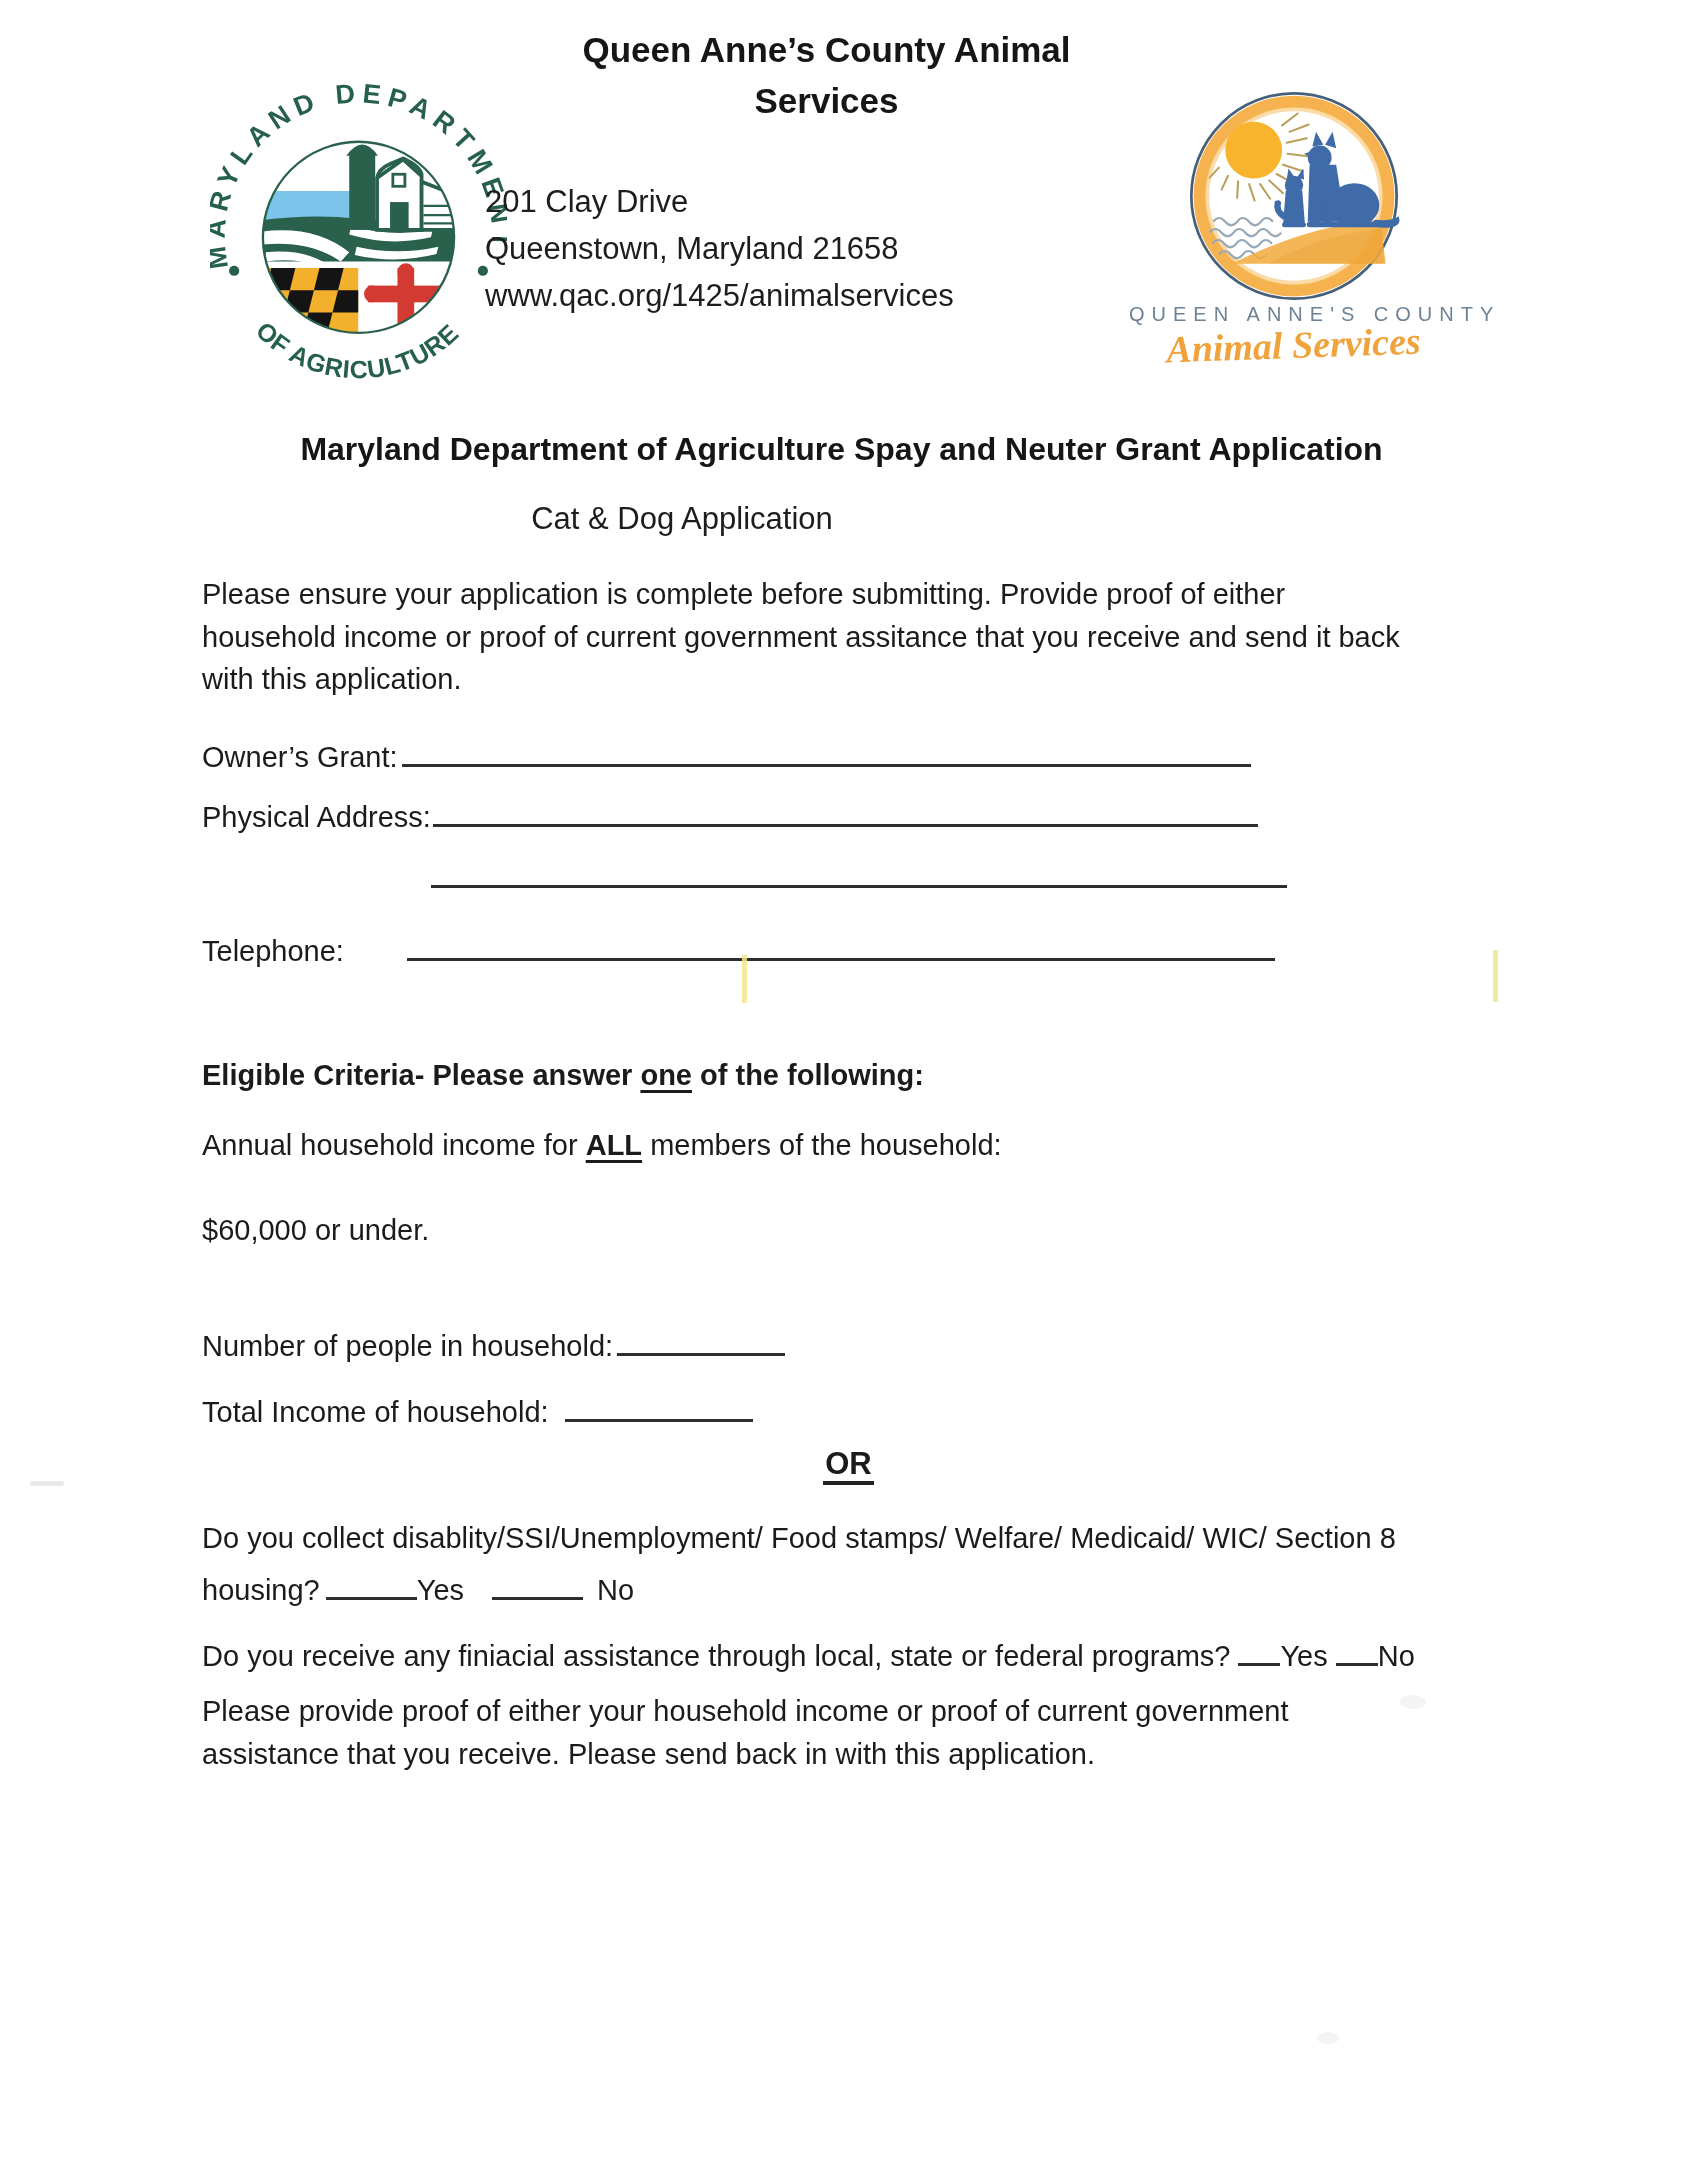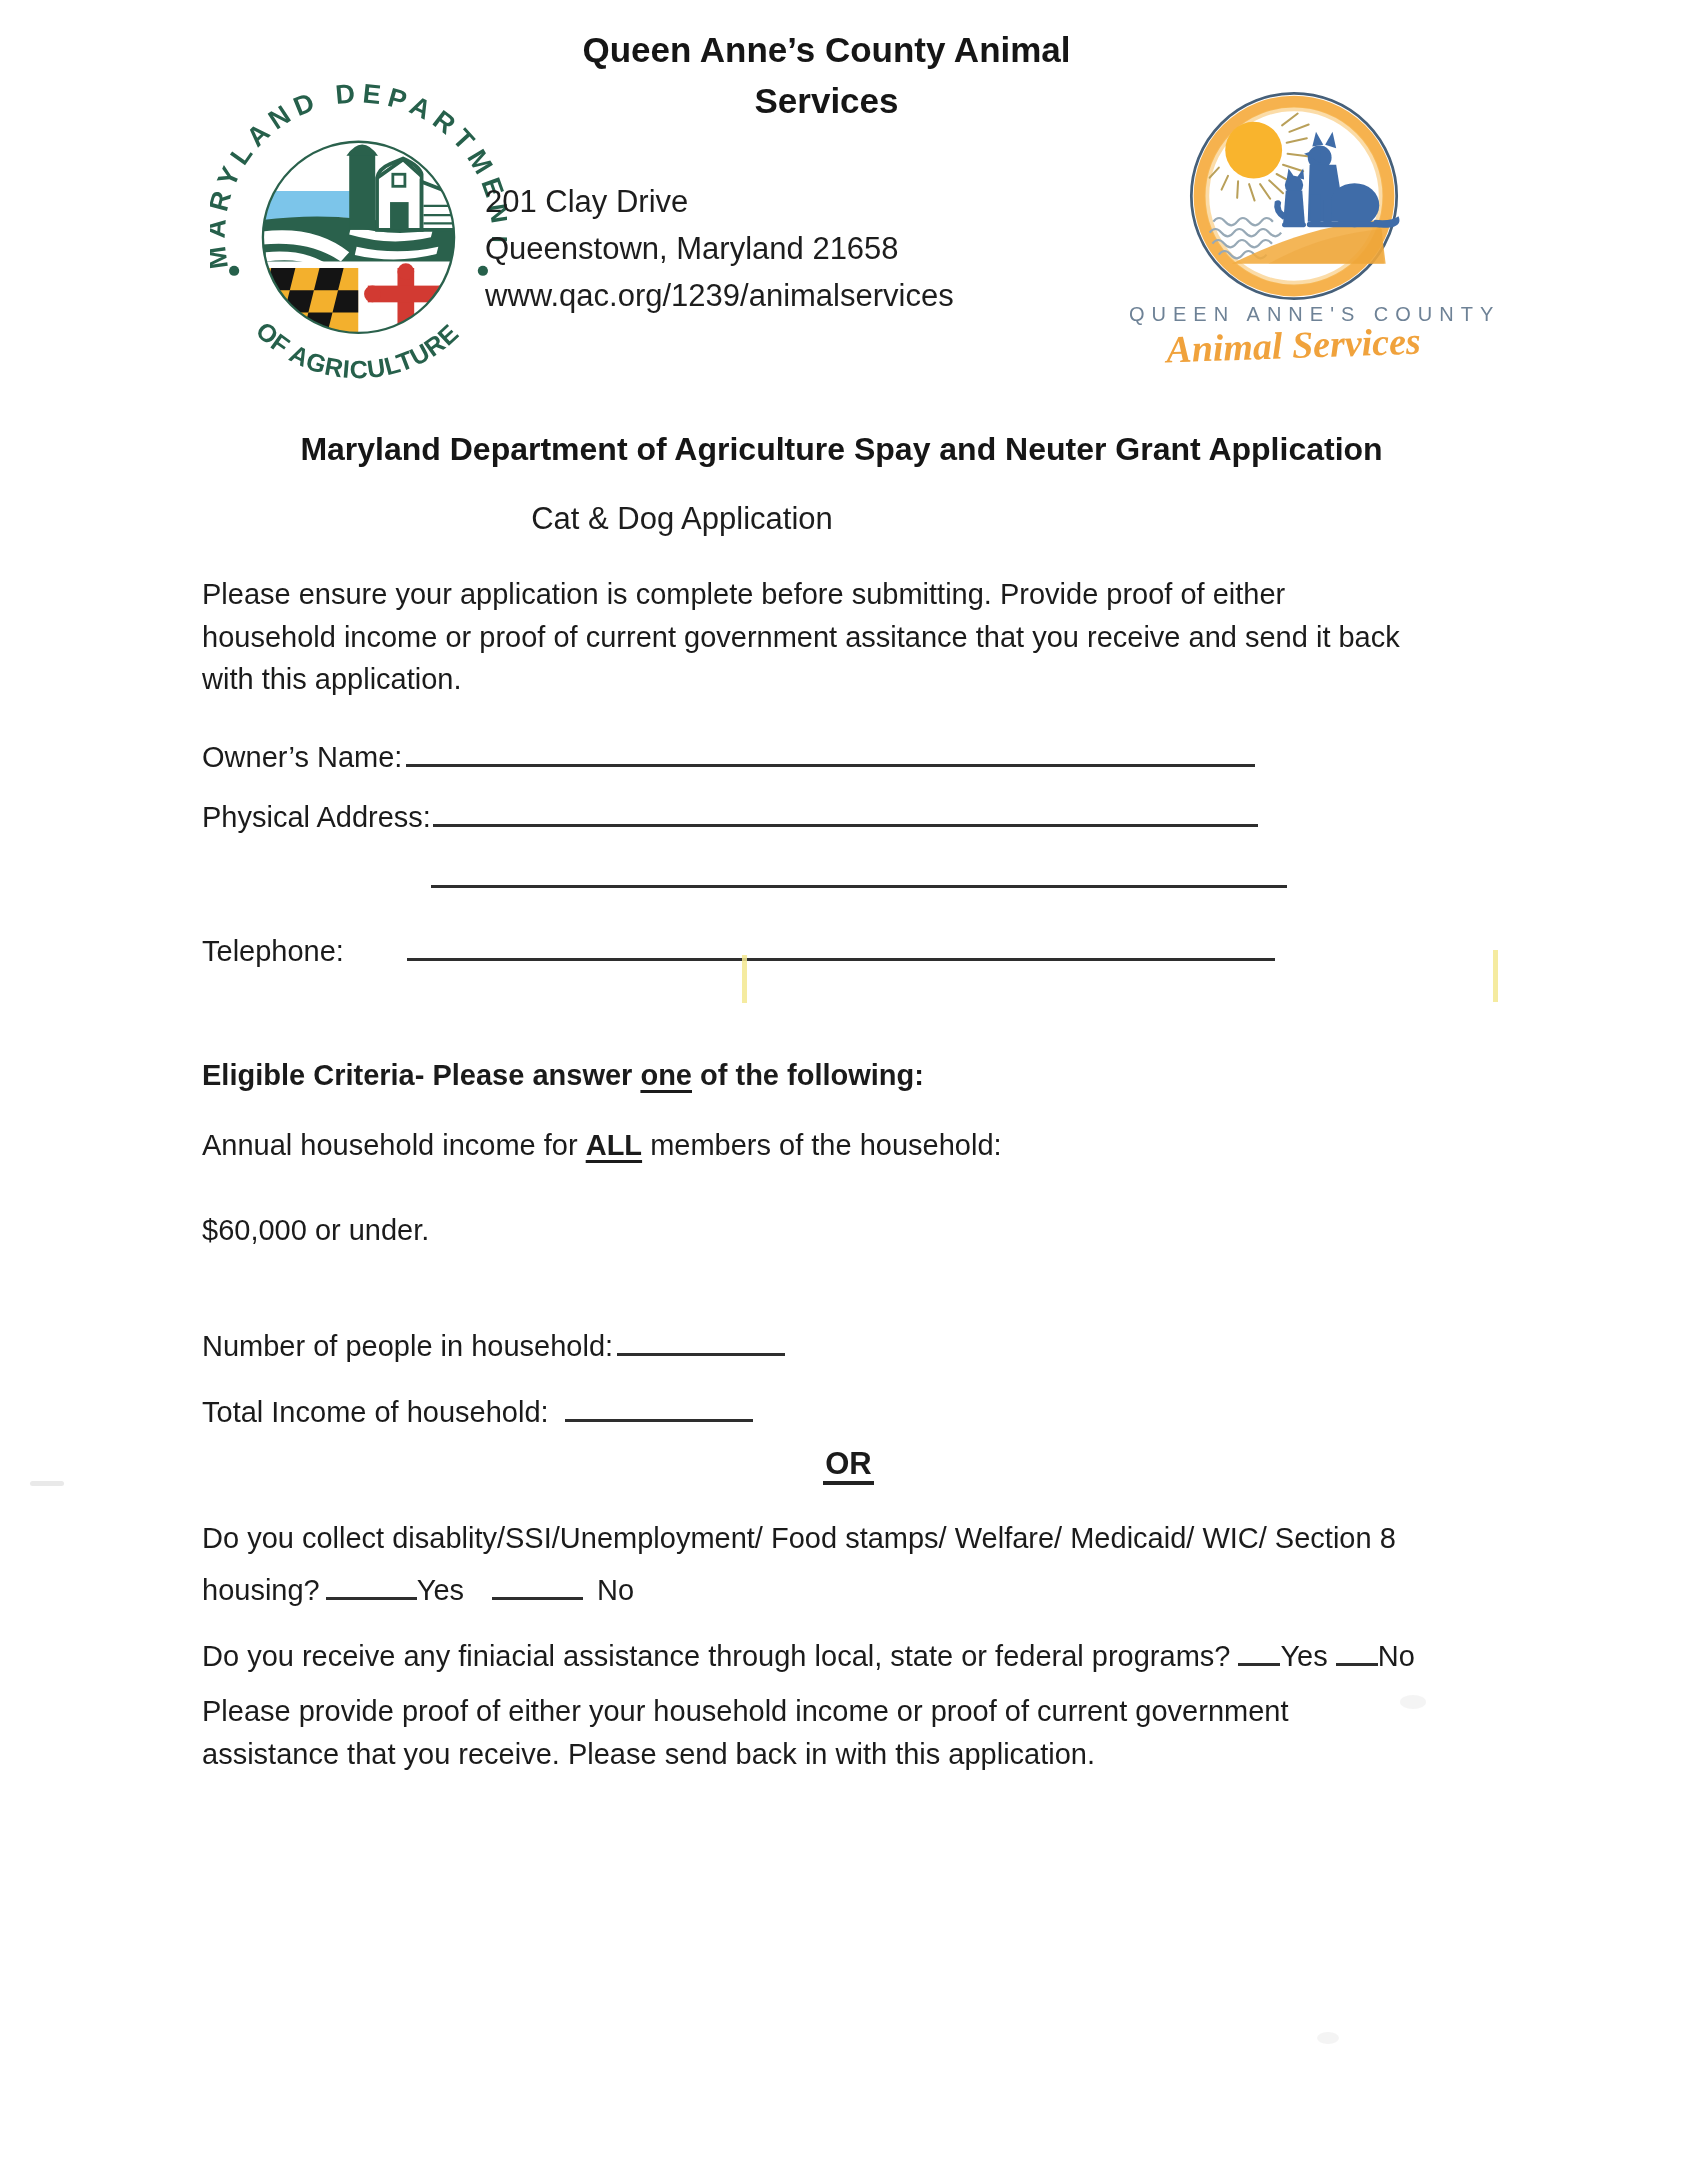--- a/index.html
+++ b/index.html
@@ -104,21 +104,21 @@
     <circle cx="294" cy="208" r="5.5" fill="#26604b"></circle>
   </svg>
 
   <div class="abs org-title">
     <div class="nowrap">Queen Anne’s County Animal</div>
     <div class="nowrap">Services</div>
   </div>
   <div class="abs org-address">
     <div class="nowrap">201 Clay Drive</div>
     <div class="nowrap">Queenstown, Maryland 21658</div>
-    <div class="nowrap">www.qac.org/1239/animalservices</div>
+    <div class="nowrap">www.qac.org/1425/animalservices</div>
   </div>
 
   <svg class="abs qac-circle" viewBox="0 0 240 240" aria-hidden="true">
     <circle cx="120" cy="120" r="112" fill="#ffffff" stroke="#46607a" stroke-width="3"></circle>
     <circle cx="120" cy="120" r="103" fill="none" stroke="#f5ab3f" stroke-width="13" opacity="0.92"></circle>
     <circle cx="120" cy="120" r="95" fill="none" stroke="#f8c061" stroke-width="5" opacity="0.55"></circle>
 
     <g>
       <circle cx="76" cy="70" r="31" fill="#f9b42d"></circle>
       <g stroke="#b9a05a" stroke-width="2.2" stroke-linecap="round">
@@ -175,21 +175,21 @@
   <div class="abs qac-script nowrap">Animal Services</div>
 
   <div class="abs h-main nowrap">Maryland Department of Agriculture Spay and Neuter Grant Application</div>
   <div class="abs h-sub nowrap">Cat &amp; Dog Application</div>
 
   <div class="abs body-line nowrap" style="left:202px;top:621px;">household income or proof of current government assitance that you receive and send it back</div>
   <div class="abs body-line nowrap" style="left:202px;top:578px;">Please ensure your application is complete before submitting. Provide proof of either</div>
   <div class="abs body-line nowrap" style="left:202px;top:663px;">with this application.</div>
 
   <div class="abs row nowrap" style="left:202px;top:735px;">
-    <span>Owner’s Name:</span><span class="blank" style="width:849px;margin-left:4px;"></span>
+    <span>Owner’s Grant:</span><span class="blank" style="width:849px;margin-left:4px;"></span>
   </div>
 
   <div class="abs row nowrap" style="left:202px;top:795px;">
     <span>Physical Address:</span><span class="blank" style="width:825px;margin-left:2px;"></span>
   </div>
 
   <div class="abs rule" style="left:431px;top:859px;width:856px;height:26px;"></div>
 
   <div class="abs row nowrap" style="left:202px;top:929px;">
     <span>Telephone:</span><span class="blank" style="width:868px;margin-left:63px;"></span>

